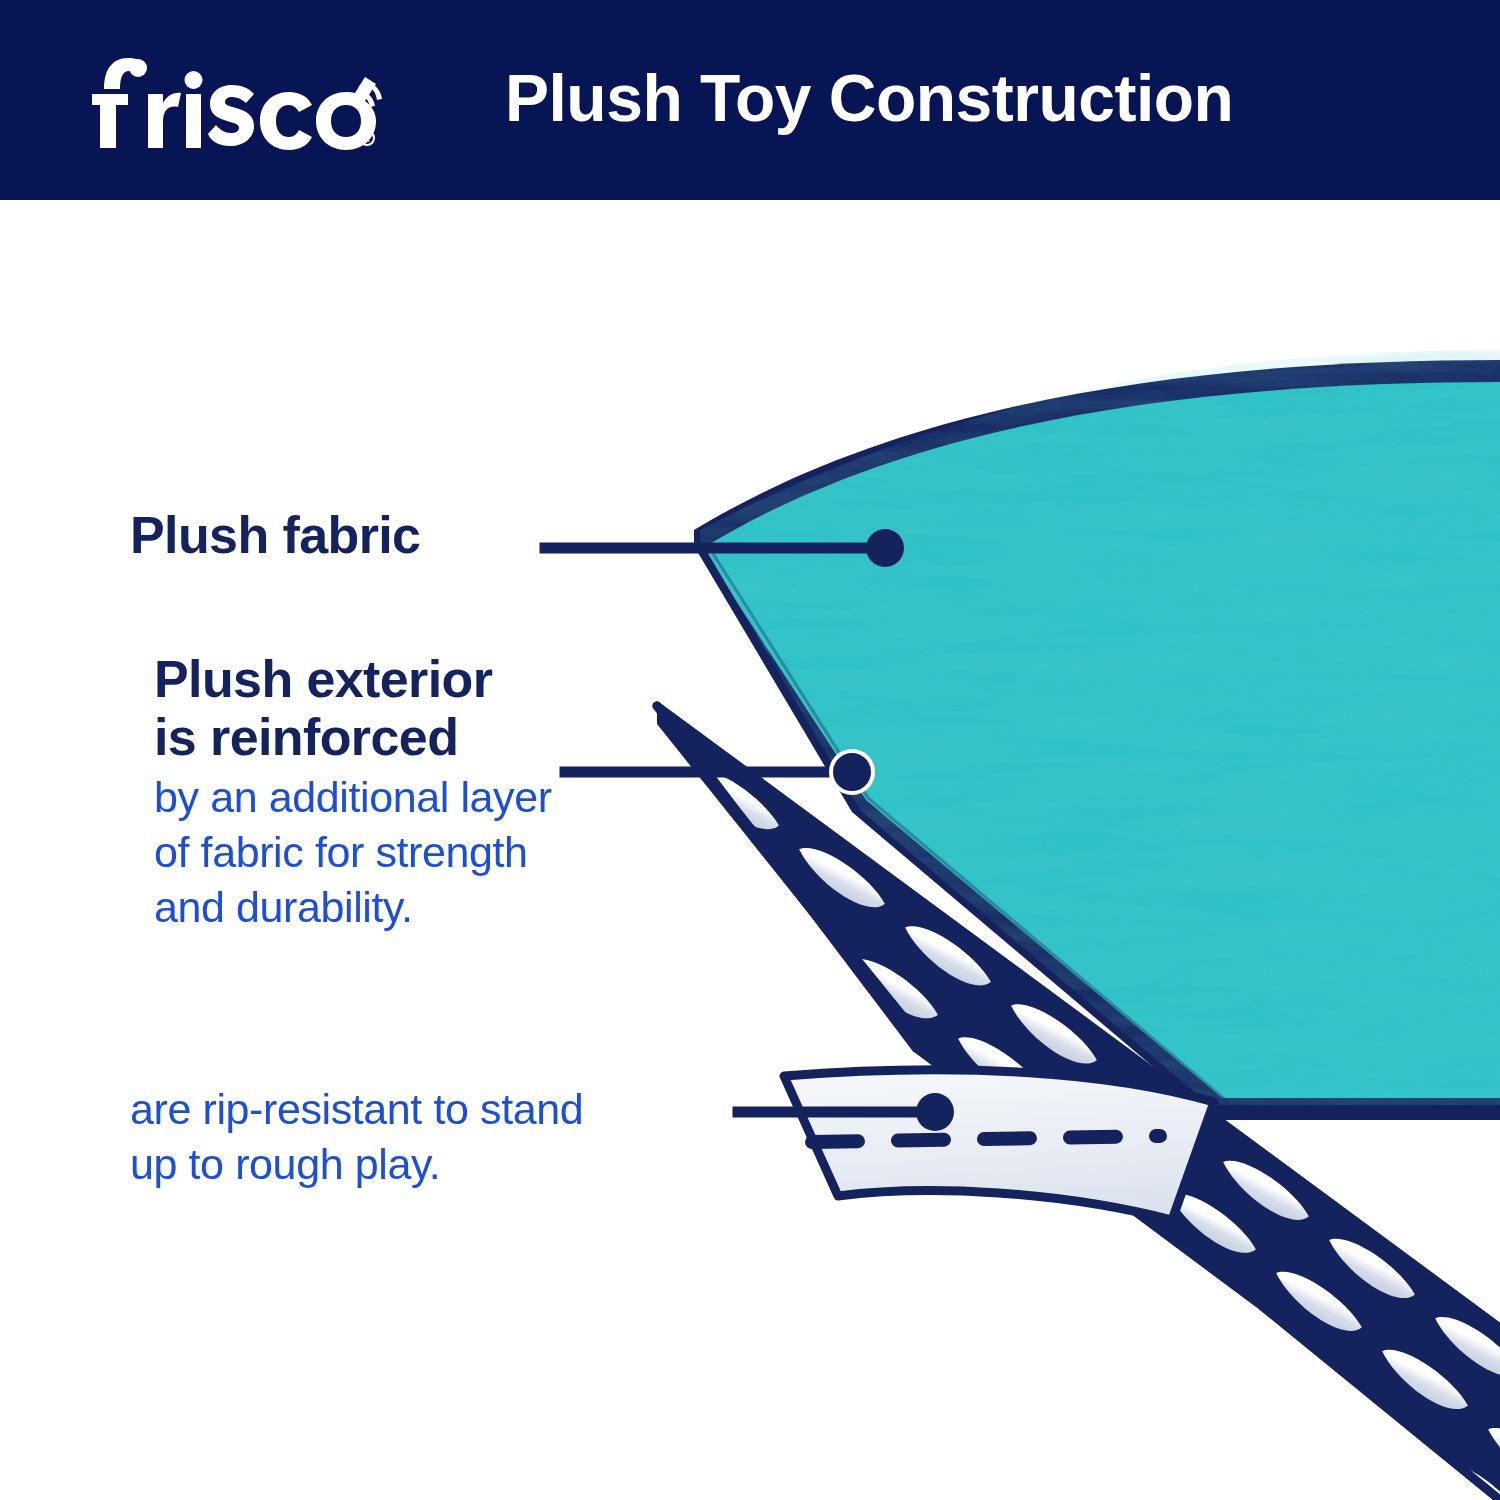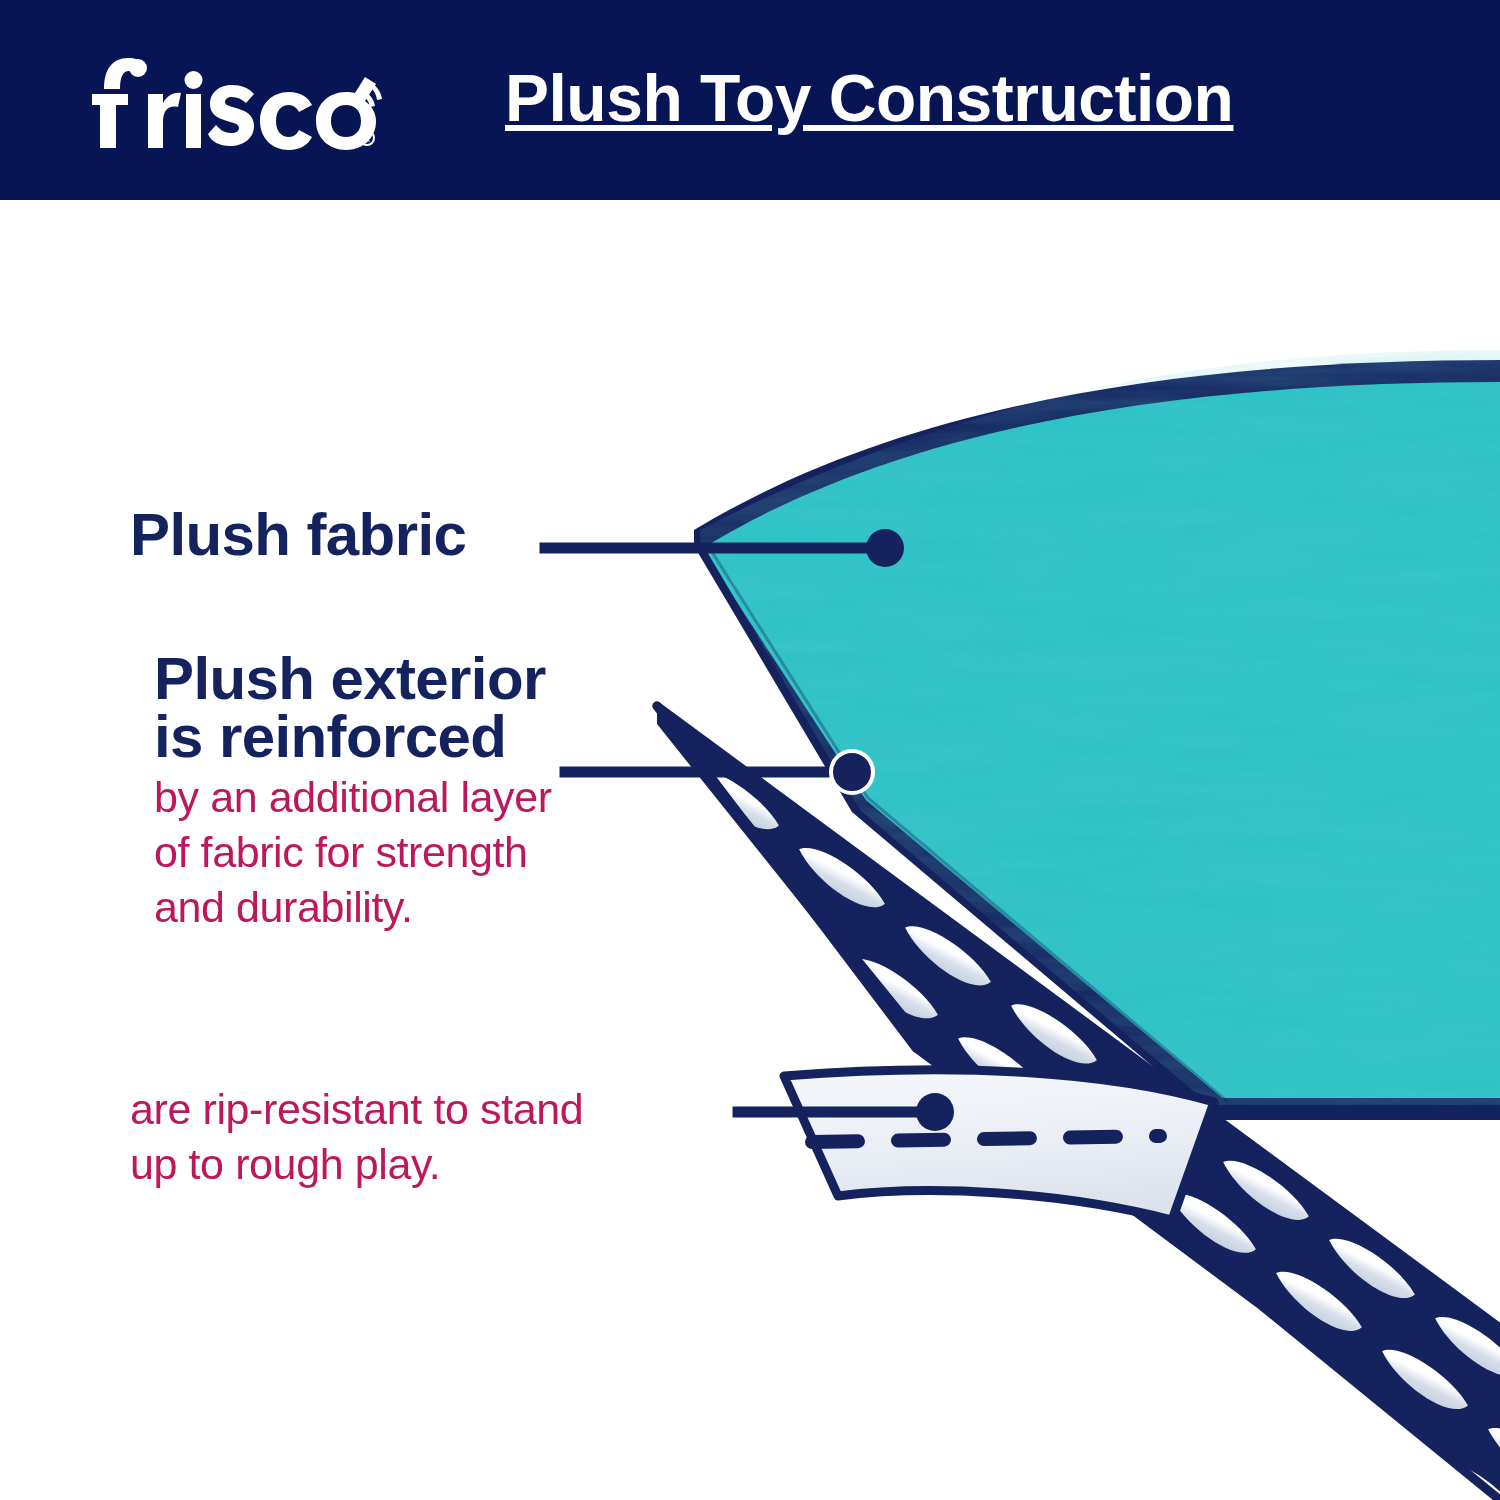--- a/index.html
+++ b/index.html
@@ -44,53 +44,52 @@
     left: 505px;
     top: 48px;
     width: 900px;
     color: #ffffff;
     font-family: "Liberation Sans", sans-serif;
     font-weight: 700;
     font-size: 66px;
     letter-spacing: -0.5px;
     line-height: 100px;
     white-space: nowrap;
-    text-decoration: underline;
   }
 
   
   #illustration {
     position: absolute;
     left: 0;
     top: 200px;
     width: 1500px;
     height: 1300px;
   }
 
   
   .callout {
     position: absolute;
     color: #14225e;
   }
   .callout-head {
     font-family: "Liberation Sans", sans-serif;
     font-weight: 700;
-    font-size: 60px;
+    font-size: 52px;
     line-height: 58px;
     letter-spacing: -0.6px;
     color: #14225e;
     white-space: pre-line;
   }
   .callout-body {
     font-family: "Liberation Sans", sans-serif;
     font-weight: 400;
     font-size: 43px;
     line-height: 55px;
     letter-spacing: -0.4px;
-    color: #be185d;
+    color: #1d4ed8;
     white-space: pre-line;
     margin-top: 4px;
   }
 
   #callout-plush-fabric { left: 130px; top: 506px; }
   #callout-plush-exterior { left: 130px; top: 650px; margin-left: 24px; }
   #callout-reinforced-seams { left: 130px; top: 1078px; }
 </style>
 </head>
 <body>

